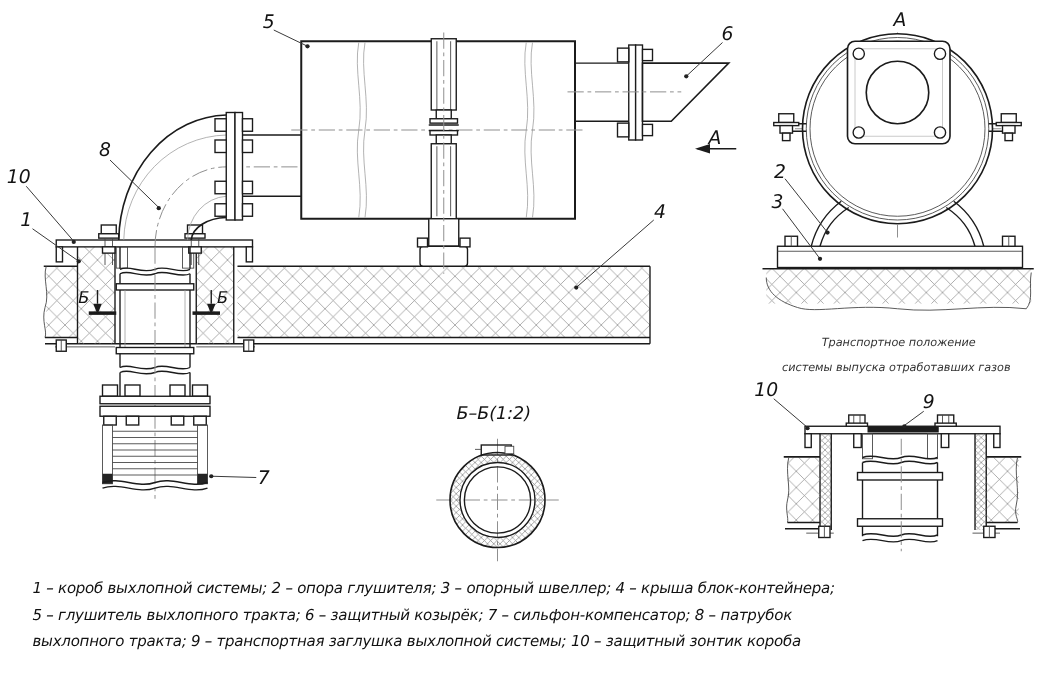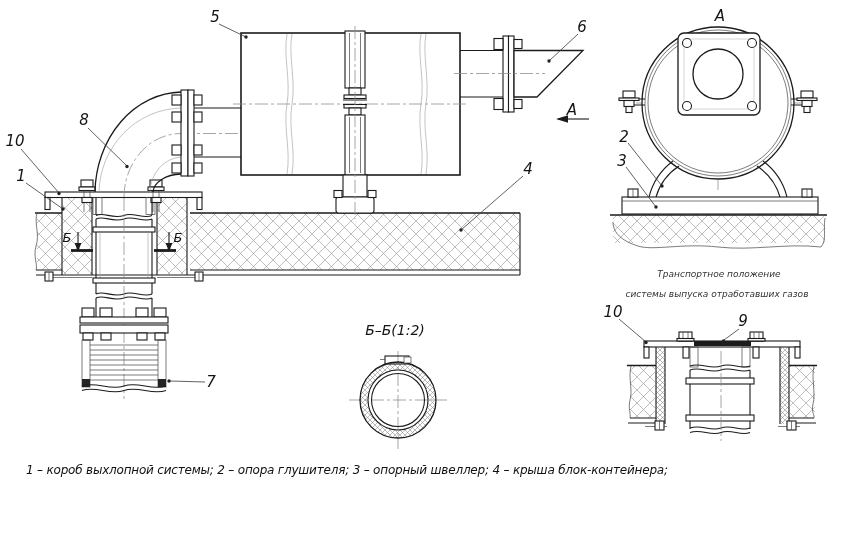--- a/index.html
+++ b/index.html
@@ -341,15 +341,17 @@
     <g>
       <rect x="385" y="356" width="24" height="8" fill="url(#hx2)" class="ln"></rect>
       <path class="th" d="M380,359.5 H385"></path>
       <rect class="wh th" x="404" y="357" width="7" height="6"></rect>
     </g>
   </g>
 </svg>
 
 <div class="legend">
   <div>1 – короб выхлопной системы; 2 – опора глушителя; 3 – опорный швеллер; 4 – крыша блок-контейнера;</div>
+  <div>5 – глушитель выхлопного тракта; 6 – защитный козырёк; 7 – сильфон-компенсатор; 8 – патрубок</div>
+  <div>выхлопного тракта; 9 – транспортная заглушка выхлопной системы; 10 – защитный зонтик короба</div>
 </div>
 
 </div>
 
 </body></html>

